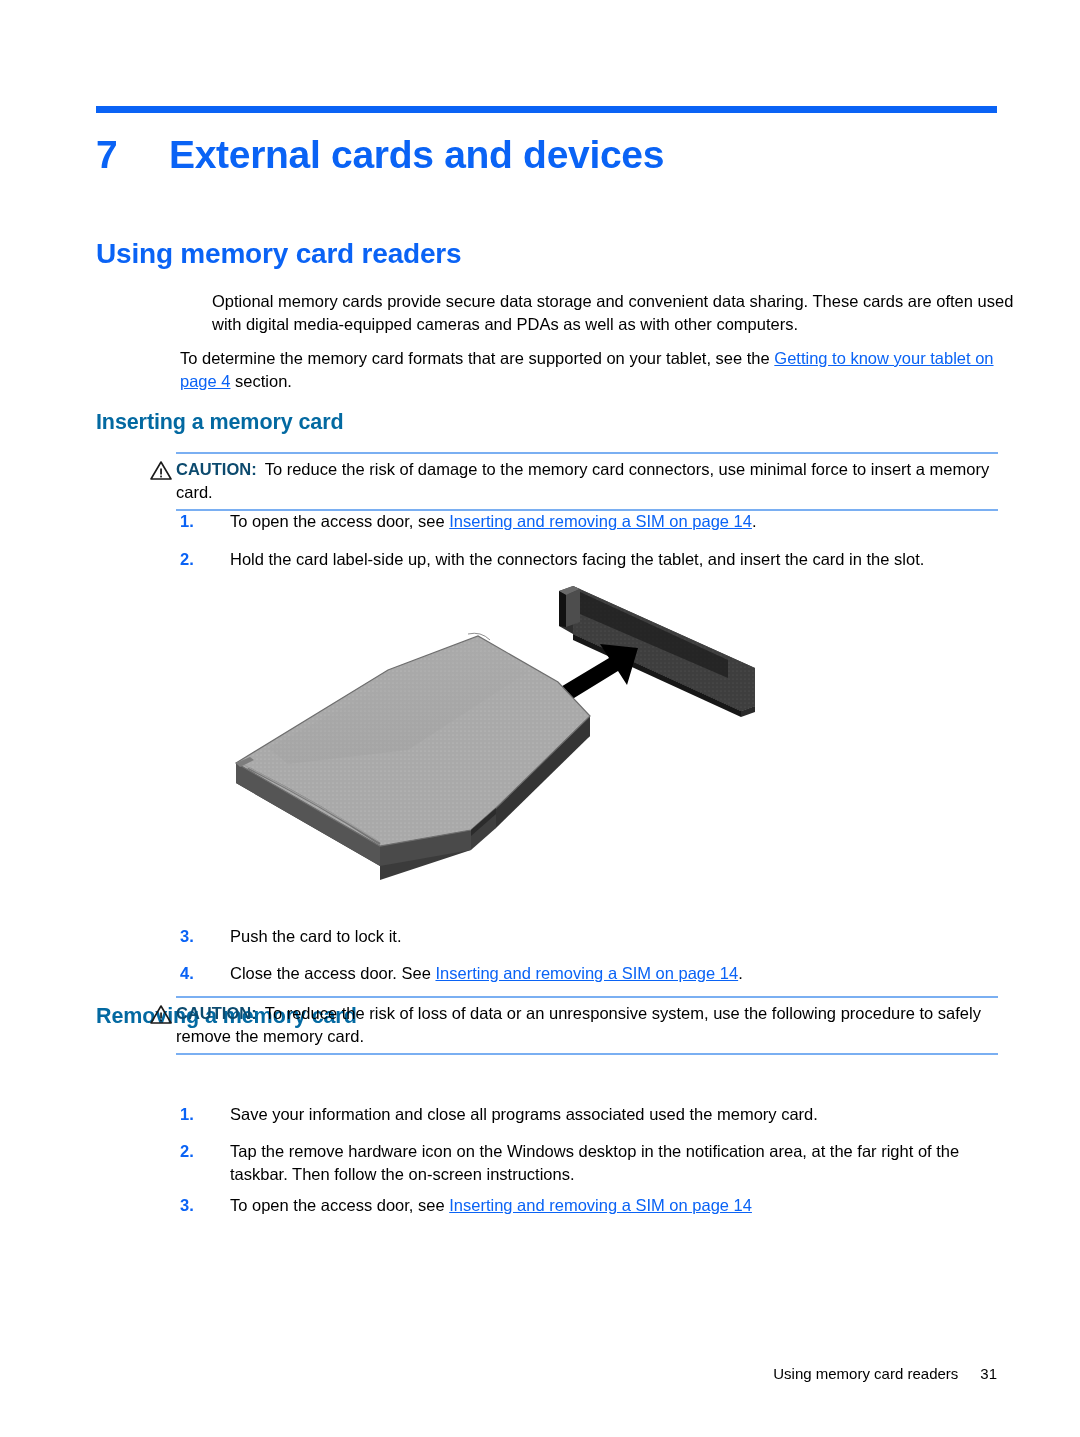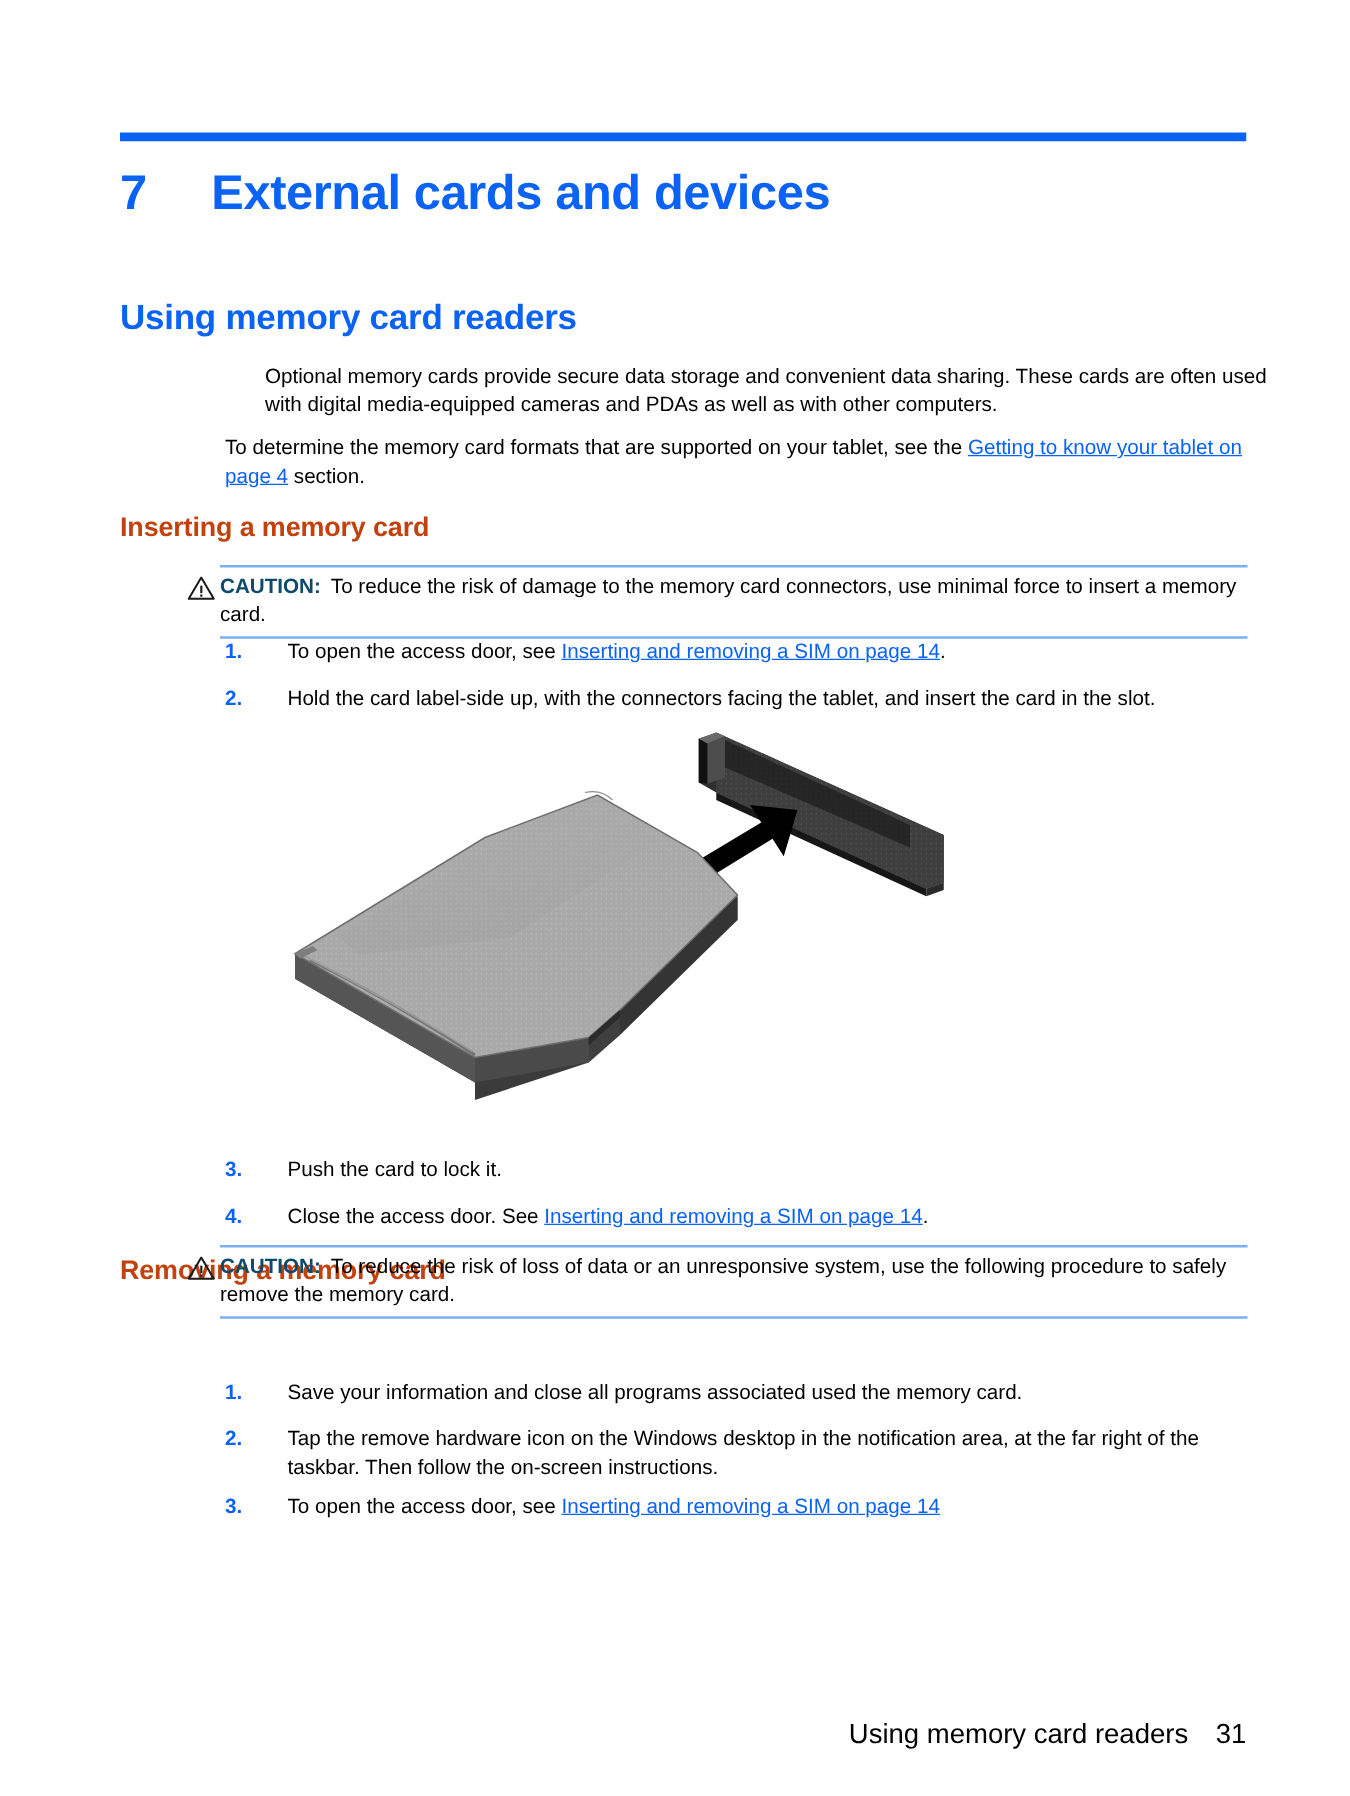--- a/index.html
+++ b/index.html
@@ -63,21 +63,21 @@
     font-size: 28px;
     letter-spacing: -0.2px;
   }
   .h1.using { top: 238px; }
 
   
   .h2 {
     position: absolute;
     left: 96px;
     width: 901px;
-    color: #c2410c;
+    color: #0369a1;
     font-weight: bold;
     font-size: 21.5px;
     letter-spacing: -0.1px;
   }
   .h2.inserting { top: 410px; }
   .h2.removing  { top: 1004px; }
 
   
   .para {
     position: absolute;
@@ -171,21 +171,21 @@
     top: 578px;
     width: 540px;
     height: 340px;
   }
 
   
   .footer {
     position: absolute;
     right: 83px;
     top: 1348px;
-    font-size: 22px;
+    font-size: 15px;
     color: #000;
     white-space: pre;
   }
   .footer .pnum { margin-left: 22px; }
 </style>
 </head>
 <body>
 
 <div class="page">
 

